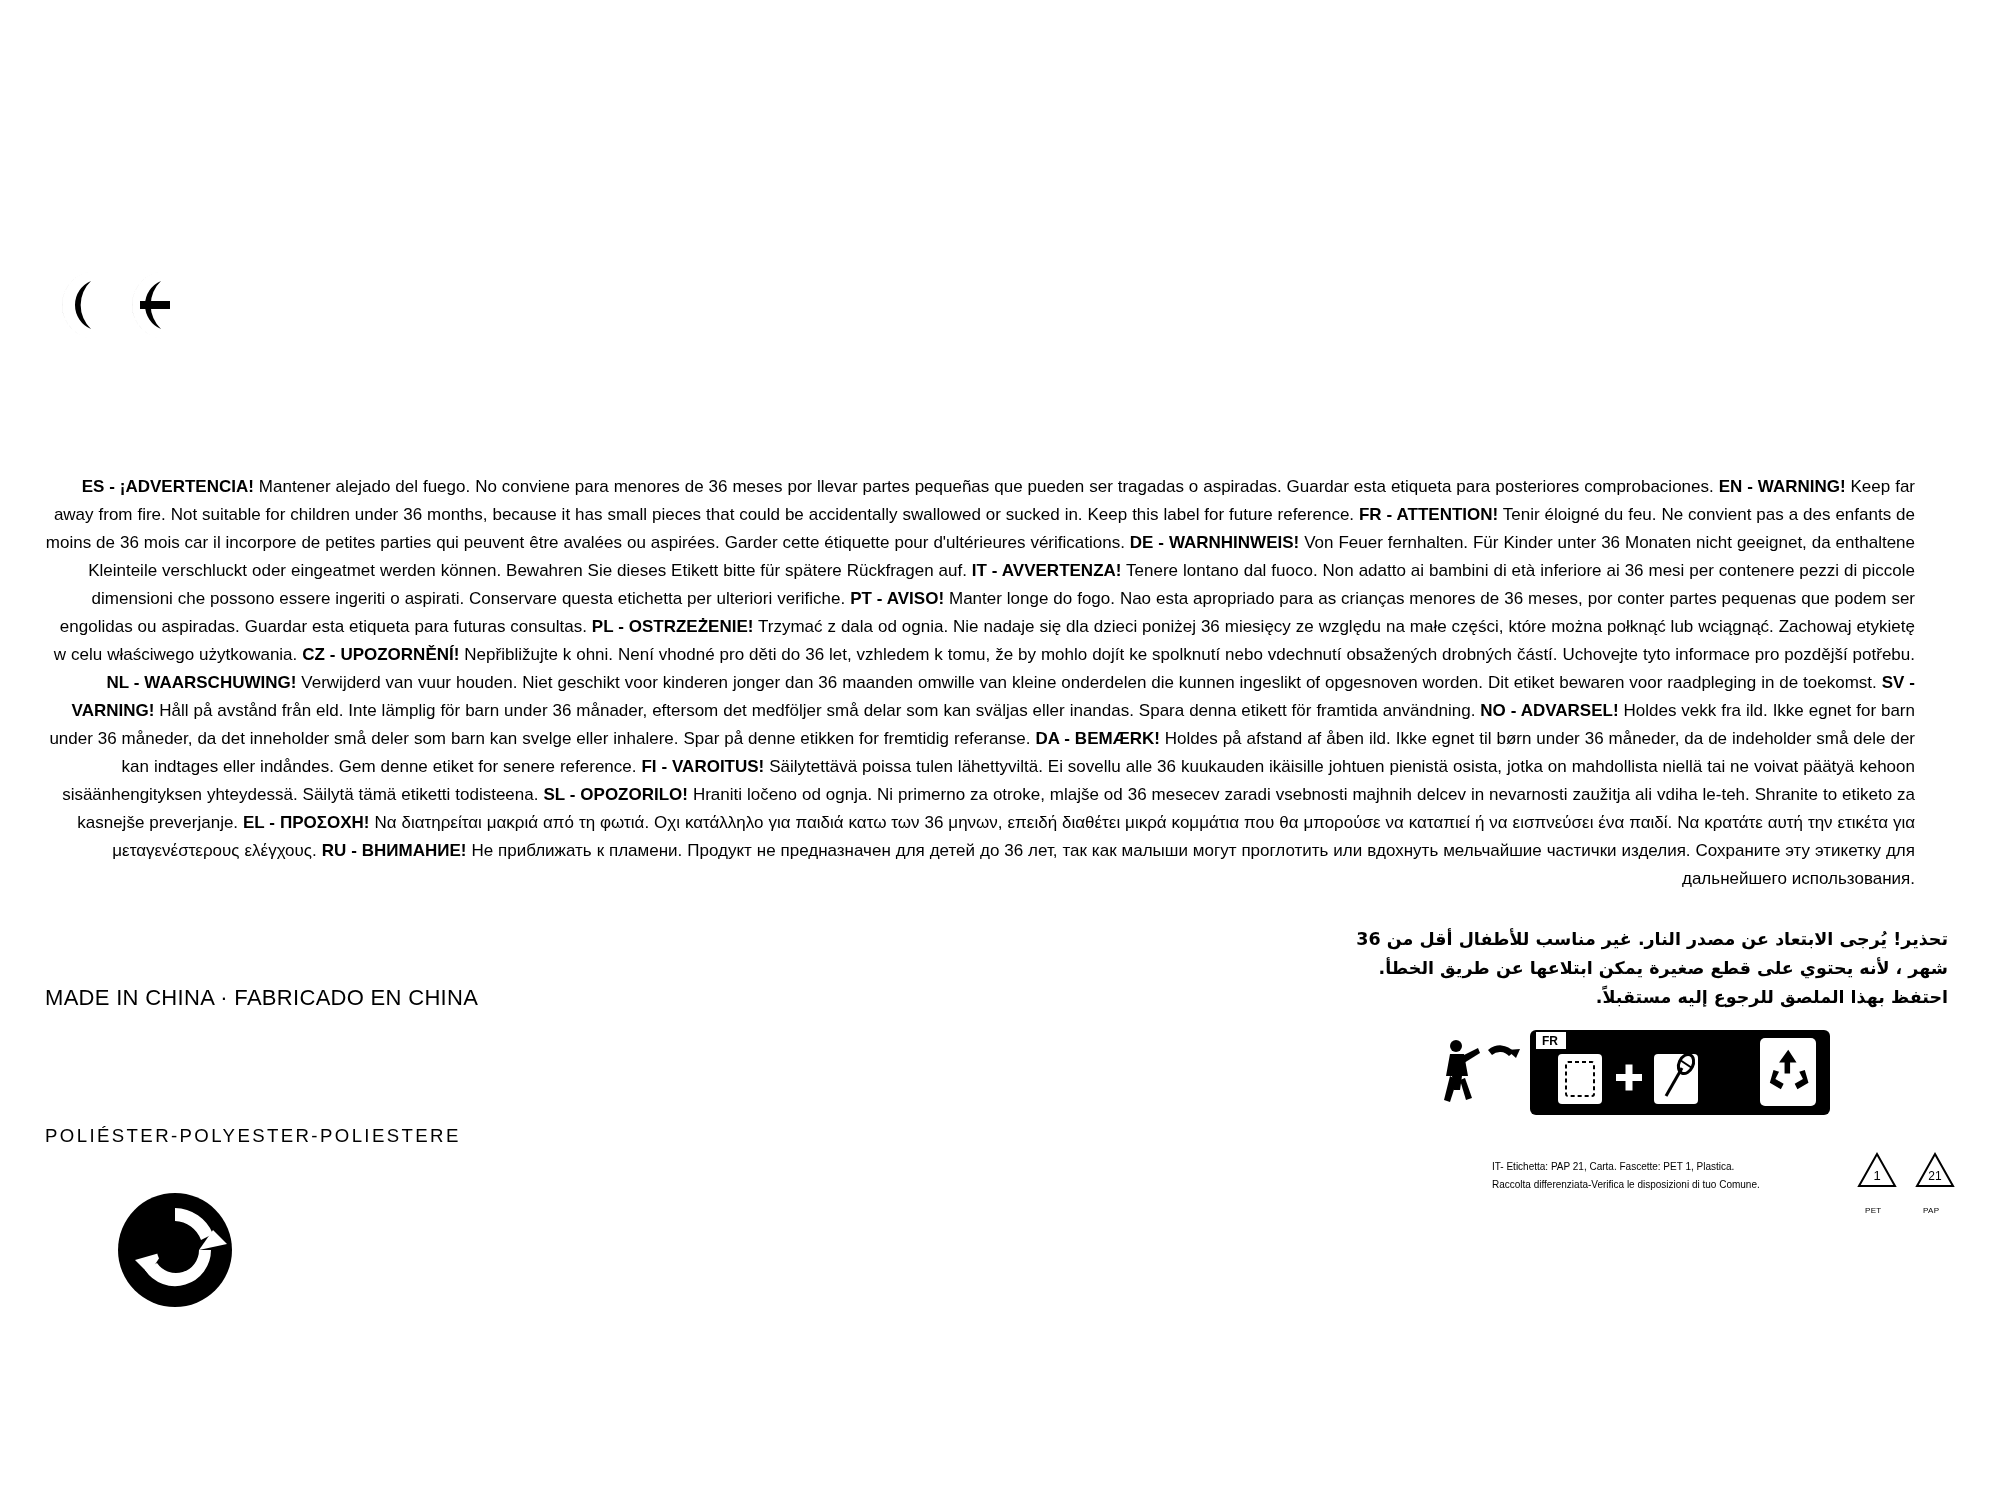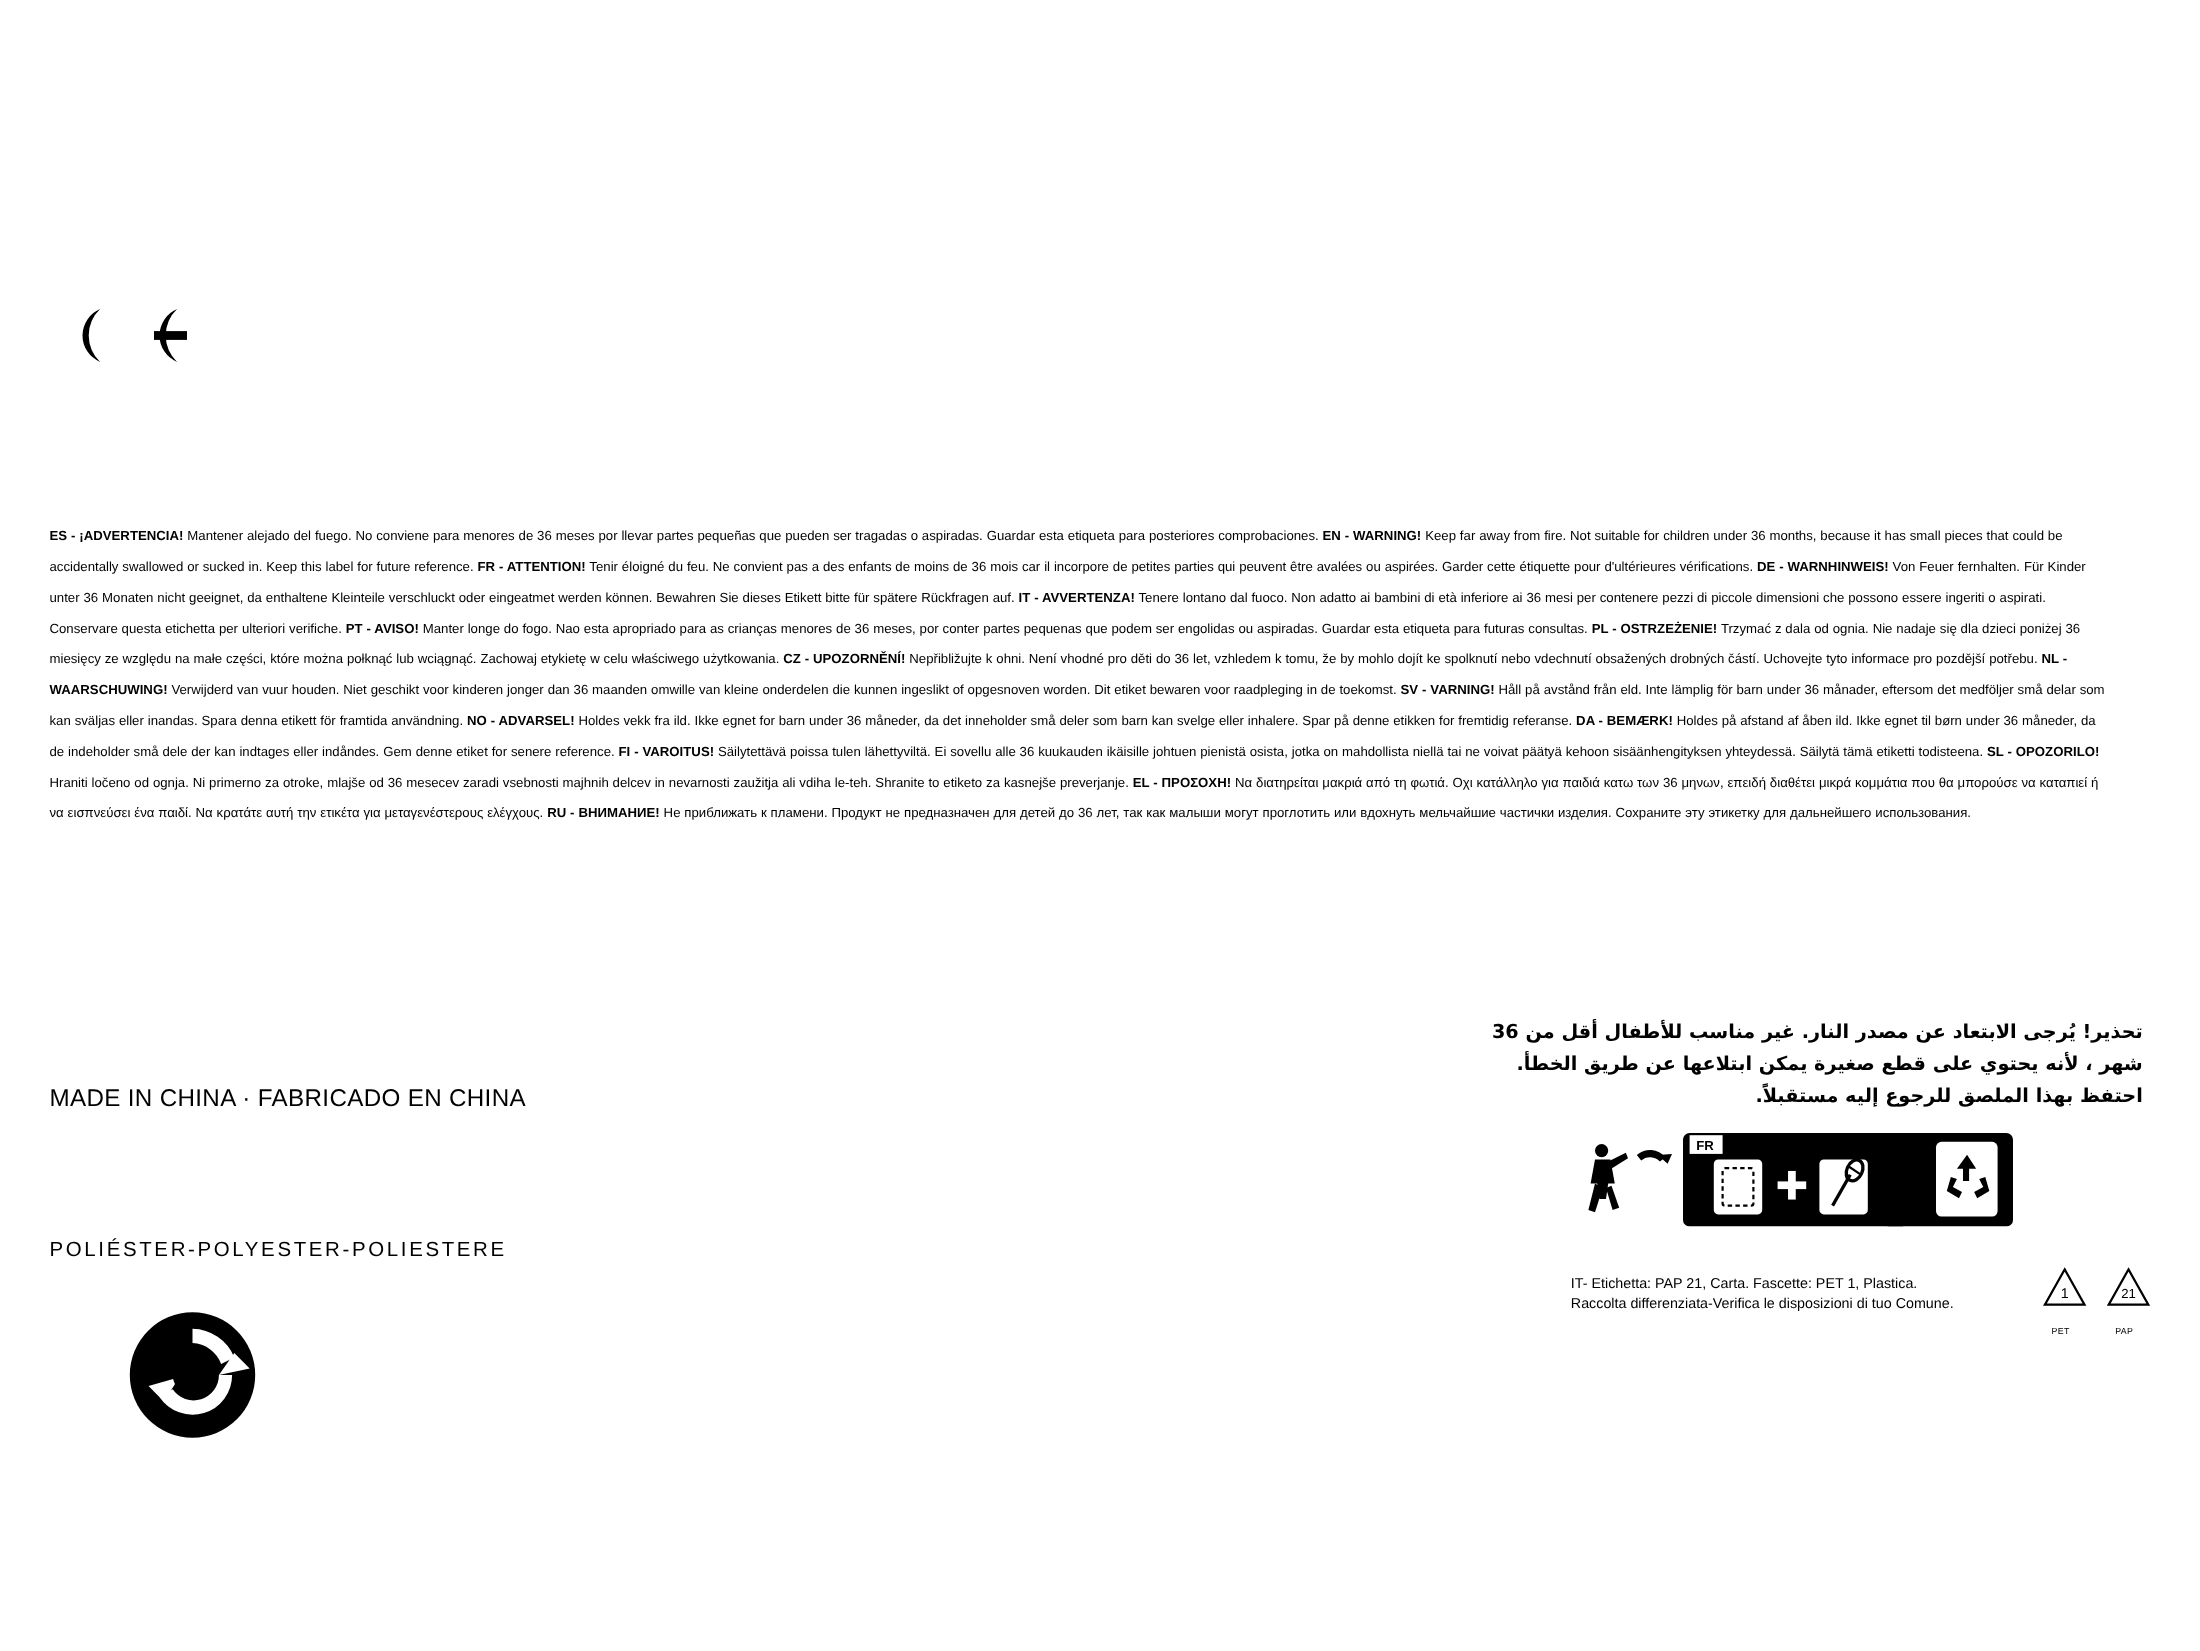--- a/index.html
+++ b/index.html
@@ -32,23 +32,23 @@
     height: 80px;
   }
   .ce-mark svg { display: block; }
 
   
   .warning-block {
     position: absolute;
     left: 45px;
     top: 473px;
     width: 1870px;
-    font-size: 12px;
+    font-size: 17px;
     line-height: 28.0px;
-    text-align: left;
+    text-align: right;
     letter-spacing: 0.0px;
     word-spacing: 0.2px;
   }
   .warning-block b {
     font-weight: bold;
   }
   .lang {
     font-weight: bold;
   }
 
@@ -109,24 +109,24 @@
   .recycle-strip {
     position: absolute;
     left: 1430px;
     top: 1030px;
     width: 400px;
     height: 85px;
   }
 
   .it-note {
     position: absolute;
-    left: 1428px;
+    left: 1492px;
     top: 1158px;
     width: 420px;
-    font-size: 13px;
+    font-size: 10px;
     line-height: 18px;
   }
 
   .tri-marks {
     position: absolute;
     left: 1855px;
     top: 1148px;
     width: 120px;
     height: 66px;
   }

